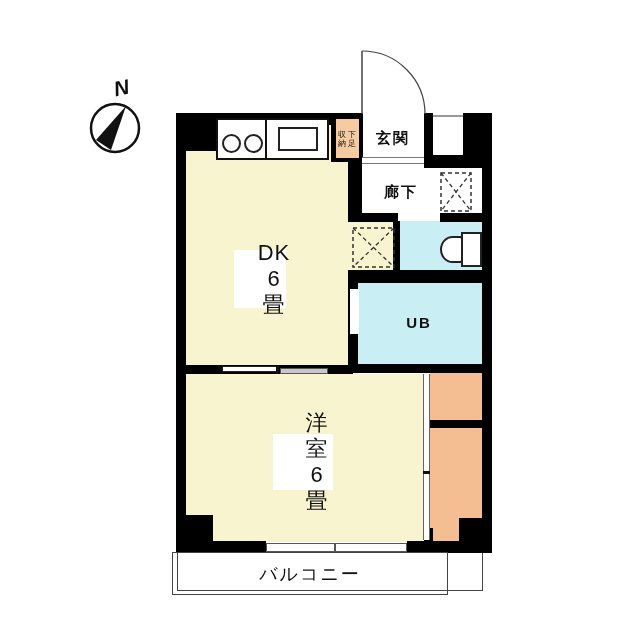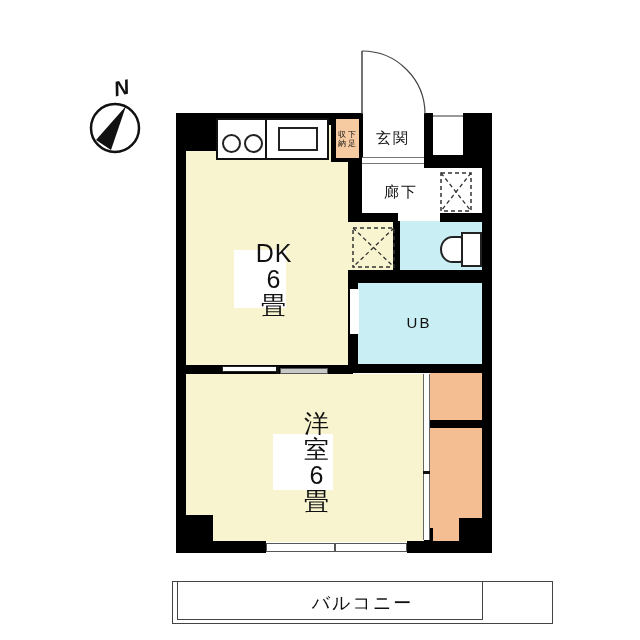--- a/index.html
+++ b/index.html
@@ -9,22 +9,22 @@
   .fill{position:absolute;}
   .wall{position:absolute;background:#000;}
   .cream{background:#f8f4d0;}
   .cyan{background:#c9eef3;}
   .orange{background:#f4bd92;}
   .orange-lt{background:#f7cba1;}
   .white{background:#fff;}
   .label{position:absolute;color:#111;white-space:nowrap;}
   .label-box{position:absolute;background:#fff;display:flex;flex-direction:column;
              align-items:center;justify-content:center;text-align:center;}
-  .room-name{font-size:25px;line-height:26px;letter-spacing:1px;margin-left:28px;}
-  .small-label{font-size:15px;font-weight:normal;letter-spacing:2px;}
+  .room-name{font-size:22px;line-height:26px;letter-spacing:1px;margin-left:28px;}
+  .small-label{font-size:15px;font-weight:bold;letter-spacing:2px;}
   .counter{position:absolute;background:#fff;border:2px solid #111;box-sizing:border-box;}
   .burner{position:absolute;width:19px;height:19px;border:2px solid #222;border-radius:50%;
           background:#fff;box-sizing:border-box;}
   .sinkbox{position:absolute;background:#fff;border:2px solid #222;box-sizing:border-box;}
   .xbox{position:absolute;}
   .gap{position:absolute;background:#fff;}
   .track{position:absolute;background:#fff;border-left:1px solid #666;border-right:1px solid #666;box-sizing:border-box;}
   .slideA{position:absolute;background:#fff;border:1px solid #222;box-sizing:border-box;}
   .slideB{position:absolute;background:#c8c8c8;border:1px solid #555;box-sizing:border-box;}
   .tick{position:absolute;background:#111;}
@@ -121,21 +121,21 @@
     <line x1="6" y1="7" x2="6" y2="70" stroke="#444" stroke-width="1.5"></line>
     <path d="M 6 7 A 63 63 0 0 1 69 70" fill="none" stroke="#444" stroke-width="1.2"></path>
   </svg>
 
   <svg style="left:88px;top:76px" width="60" height="80" viewBox="0 0 60 80">
     <circle cx="27" cy="52" r="24" fill="#fff" stroke="#111" stroke-width="2.5"></circle>
     <polygon points="38,30 8,64 23,74" fill="#111"></polygon>
   </svg>
   <div class="north" style="left:114px;top:76px">N</div>
 
-  <div class="balcony-outer" style="left:172px;top:581px;width:381px;height:43px">
+  <div class="balcony-outer" style="left:172px;top:552px;width:276px;height:43px">
     <div class="balcony-inner" style="left:4px;top:0px;width:306px;height:38px"></div>
     <div class="label" style="left:0;right:0;top:9px;font-size:18px;letter-spacing:2px;text-align:center">バルコニー</div>
   </div>
 
   <div class="label-box" style="left:234px;top:250px;width:52px;height:58px">
     <div class="room-name">DK</div>
     <div class="room-name">6畳</div>
   </div>
   <div class="label-box" style="left:273px;top:434px;width:60px;height:56px">
     <div class="room-name">洋室</div>

